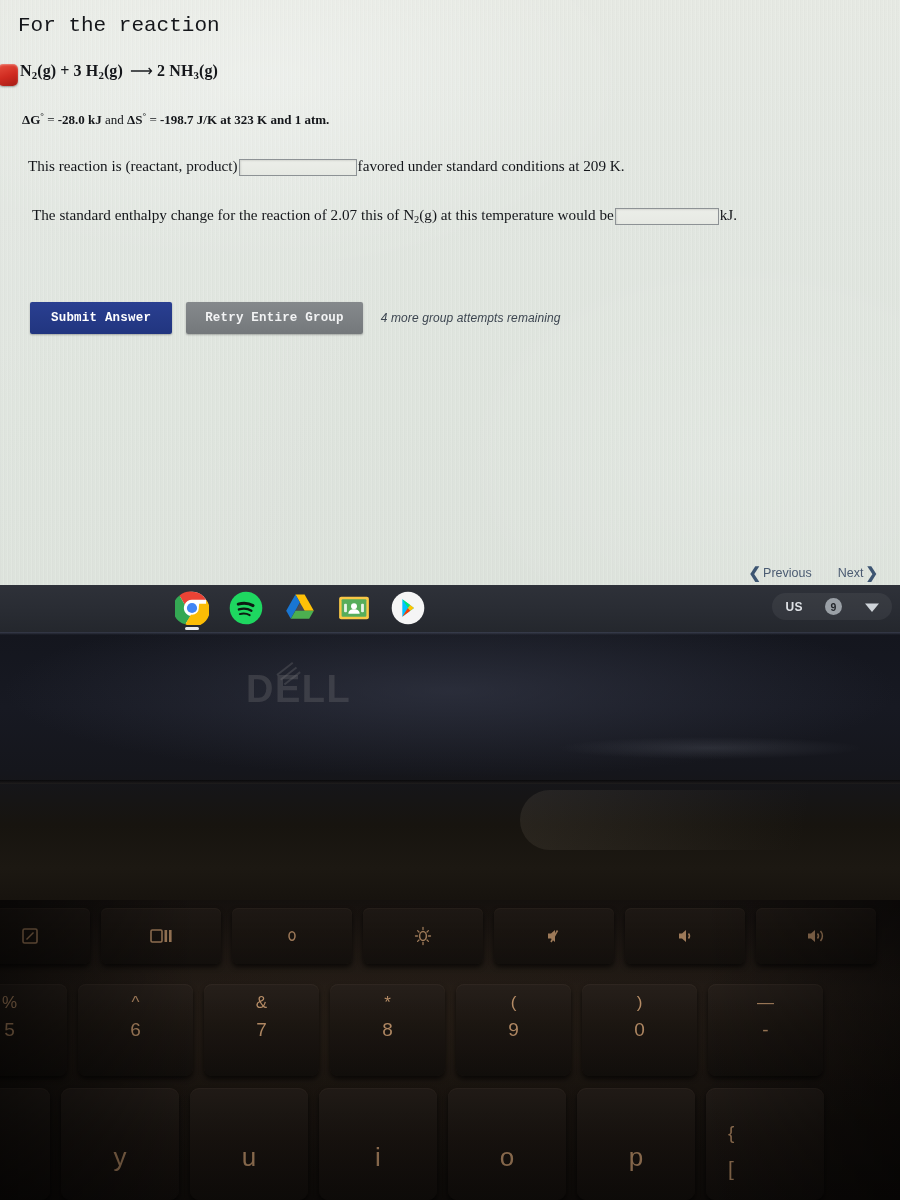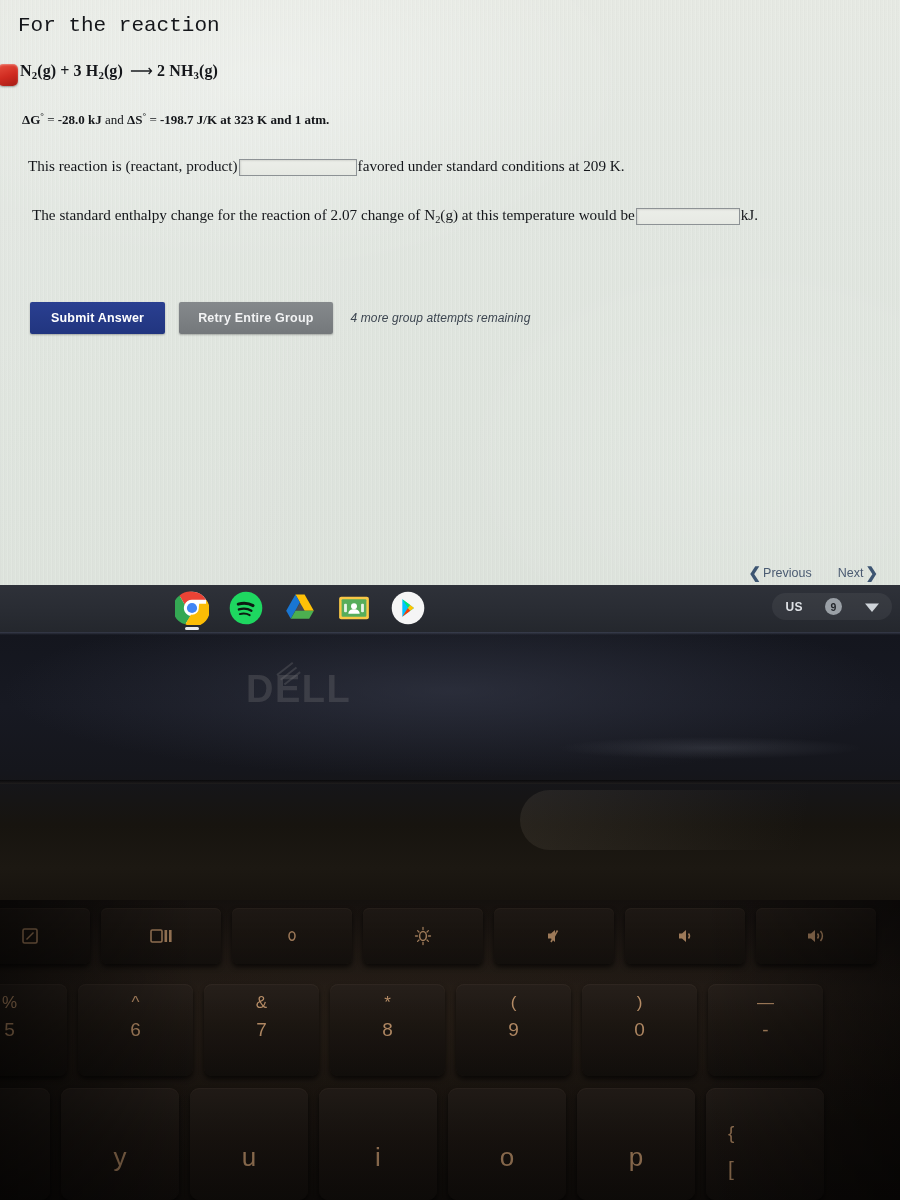--- a/index.html
+++ b/index.html
@@ -130,21 +130,21 @@
   .btn-row {
     position: absolute;
     z-index: 3;
     left: 30px;
     top: 302px;
     display: flex;
     align-items: center;
     gap: 14px;
   }
   .btn {
-    font-family: Liberation Sans, sans-serif;
+    font-family: Liberation Mono, monospace;
     font-size: 12.5px;
     font-weight: bold;
     letter-spacing: 0.2px;
     border: none;
     border-radius: 2px;
     padding: 8px 16px;
     cursor: pointer;
     color: #fff;
     white-space: nowrap;
   }
@@ -458,21 +458,21 @@
         <span>ΔS<sup>°</sup></span>
         <span class="plain">=</span>
         <span>-198.7 J/K</span>
         <span>at 323 K and 1 atm.</span>
       </div>
 
       <div class="line-q"><span>This reaction is (reactant, product)</span><input type="text" class="ans-input" placeholder="" style=""><span>favored under standard conditions at 209 K.</span></div>
 
       <div class="line-q2"><span>The standard enthalpy change for the reaction of</span>
         <b>2.07</b>
-        <span>change of</span>
+        <span>this of</span>
         <b><span>N</span><sub>2</sub><span>(g)</span></b>
         <span>at this temperature would be</span><input type="text" class="ans-input wide" placeholder="" style=""><span>kJ.</span></div>
     </div>
 
     <div class="btn-row">
       <button class="btn btn-submit">Submit Answer</button>
       <button class="btn btn-retry">Retry Entire Group</button>
       <span class="attempts">4 more group attempts remaining</span>
     </div>
 

